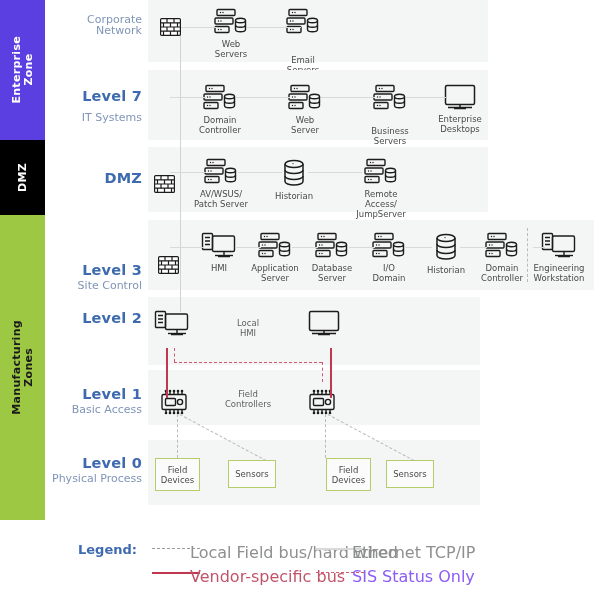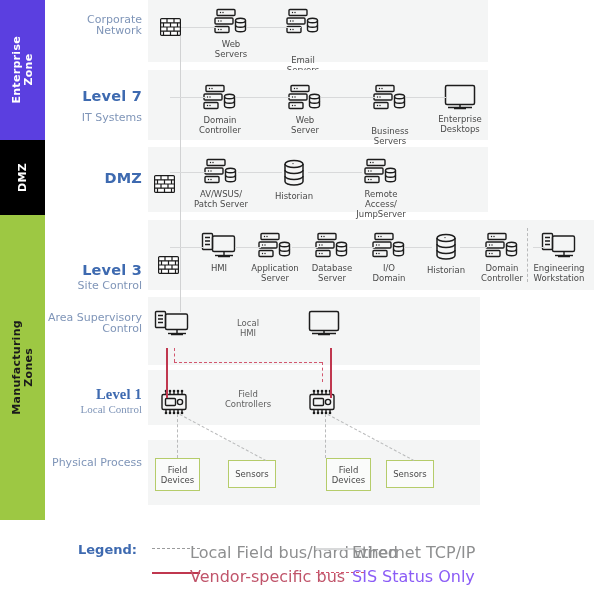--- a/index.html
+++ b/index.html
@@ -391,22 +391,21 @@
       <rect x="11.5" y="4" width="22" height="15.5" rx="1.5"></rect>
       <path d="M17 24.5h12M23 19.5v5"></path>
       <path d="M14 23.5h18"></path>
     </svg>
       </div>
       <div class="cap">Engineering
 Workstation</div>
     </div>
     <div class="row-bg" style="top: 297px; left: 148px; width: 332px; height: 68px;"></div>
     <div class="level-label" style="top: 310px;">
-      <div class="level-sub" style="white-space: pre-line;">Area Supervisory
-Control</div>
+      <div class="level-title">Level 2</div>
     </div>
     <div class="node" style="left: 172px; top: 310px;">
       <div class="ic">
         <svg width="36" height="28" viewBox="0 0 36 28" fill="none" stroke="#1c1c1c" stroke-width="1.4">
       <rect x="1.5" y="1.5" width="10" height="16" rx="1"></rect>
       <path d="M4 5.5h5M4 9h5M4 12.5h5"></path>
       <rect x="11.5" y="4" width="22" height="15.5" rx="1.5"></rect>
       <path d="M17 24.5h12M23 19.5v5"></path>
       <path d="M14 23.5h18"></path>
     </svg>
@@ -419,23 +418,23 @@
       <path d="M10 24.5h12M16 20.5v4"></path>
       <path d="M4 23.5h24"></path>
     </svg>
       </div>
     </div>
     <div class="node" style="left: 248px; top: 318px; width: 80px; margin-left: -40px;">
       <div class="cap" style="margin-top: 0px; color: rgb(96, 96, 96);">Local
 HMI</div>
     </div>
     <div class="row-bg" style="top: 370px; left: 148px; width: 332px; height: 55px;"></div>
-    <div class="level-label" style="top: 386px; font-family: Liberation Serif, serif;">
+    <div class="level-label" style="top: 386px;">
       <div class="level-title">Level 1</div>
-      <div class="level-sub" style="white-space: pre-line;">Local Control</div>
+      <div class="level-sub" style="white-space: pre-line;">Basic Access</div>
     </div>
     <div class="node" style="left: 174px; top: 388px;">
       <div class="ic">
         <svg width="32" height="28" viewBox="0 0 32 28" fill="none" stroke="#1c1c1c" stroke-width="1.4">
       <rect x="4" y="6.5" width="24" height="15" rx="1.5"></rect>
       <rect x="7.5" y="10.5" width="10" height="7" rx="1"></rect>
       <circle cx="22" cy="14" r="2.6"></circle>
       <path d="M8 6.5v-3M12 6.5v-3M16 6.5v-3M20 6.5v-3M24 6.5v-3"></path>
       <path d="M8 21.5v3M12 21.5v3M16 21.5v3M20 21.5v3M24 21.5v3"></path>
       <circle cx="8" cy="3" r="1.3" fill="#1c1c1c" stroke="none"></circle>
@@ -471,20 +470,21 @@
       <circle cx="24" cy="25" r="1.3" fill="#1c1c1c" stroke="none"></circle>
     </svg>
       </div>
     </div>
     <div class="node" style="left: 248px; top: 389px; width: 80px; margin-left: -40px;">
       <div class="cap" style="margin-top: 0px; color: rgb(96, 96, 96);">Field
 Controllers</div>
     </div>
     <div class="row-bg" style="top: 440px; left: 148px; width: 332px; height: 65px;"></div>
     <div class="level-label" style="top: 455px;">
+      <div class="level-title">Level 0</div>
       <div class="level-sub" style="white-space: pre-line;">Physical Process</div>
     </div>
     <div class="l0box" style="left: 155px; top: 458px; width: 45px; height: 33px;">Field
 Devices</div>
     <div class="l0box" style="left: 228px; top: 460px; width: 48px; height: 28px;">Sensors</div>
     <div class="l0box" style="left: 326px; top: 458px; width: 45px; height: 33px;">Field
 Devices</div>
     <div class="l0box" style="left: 386px; top: 460px; width: 48px; height: 28px;">Sensors</div>
   </div>
 <div id="lines-layer">

